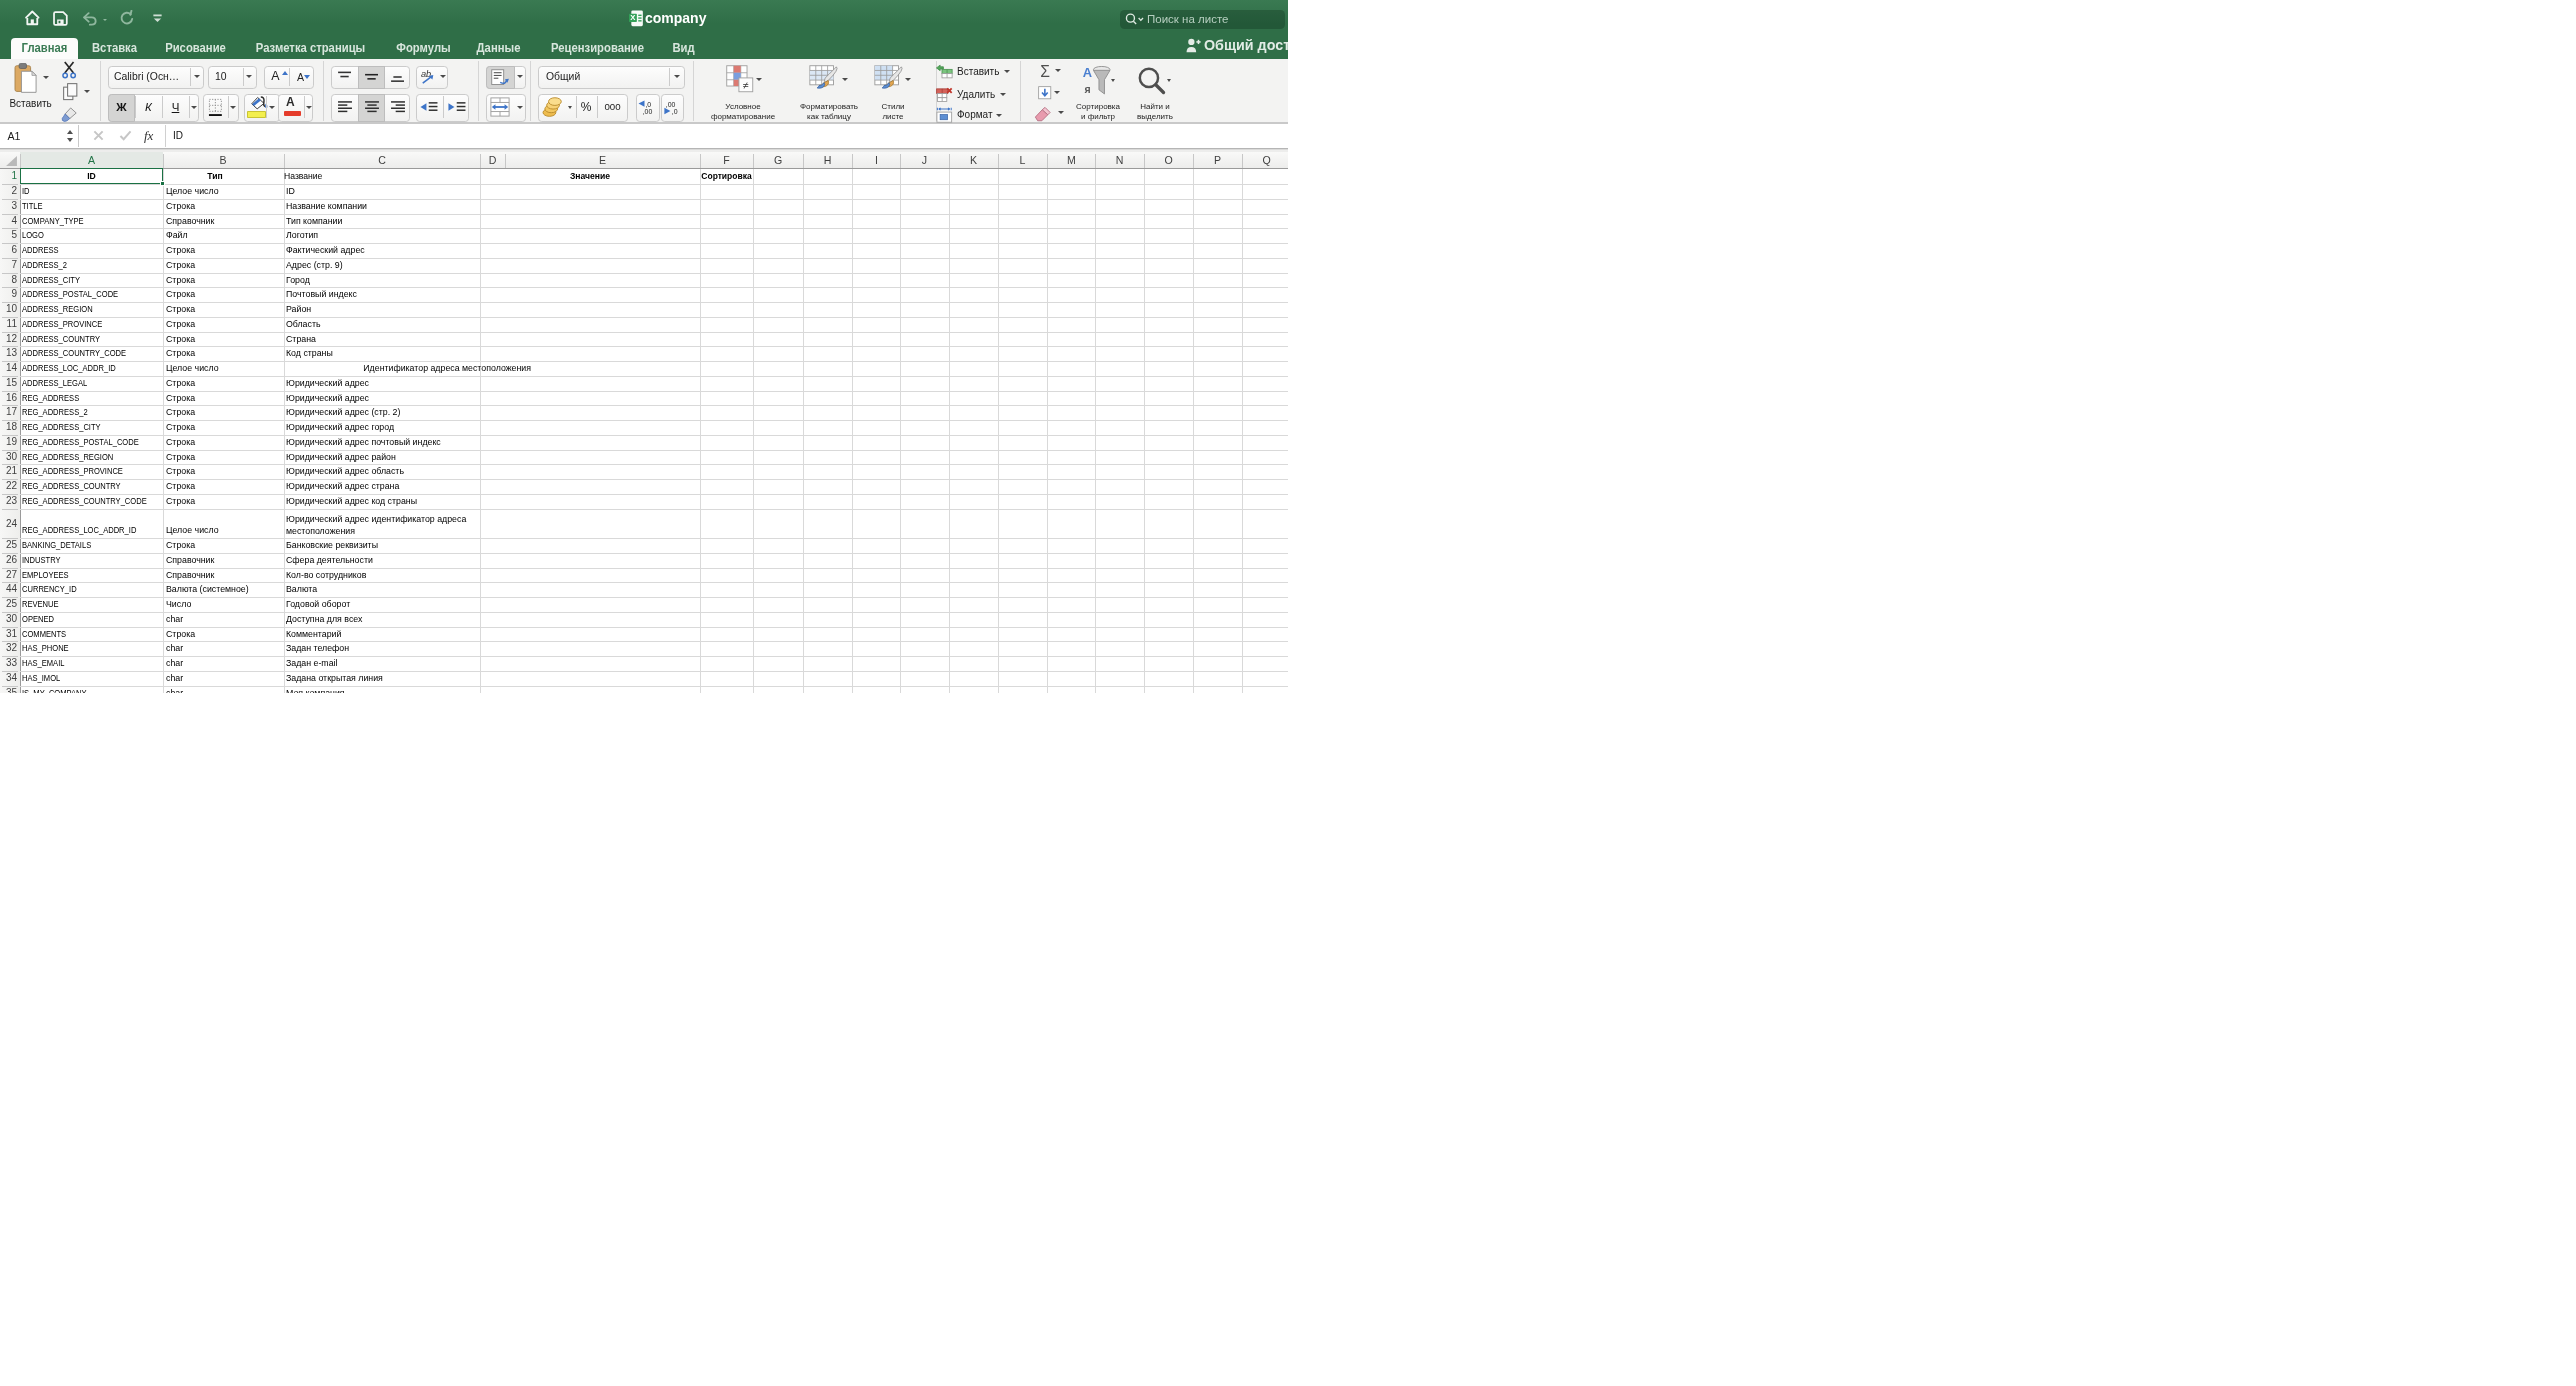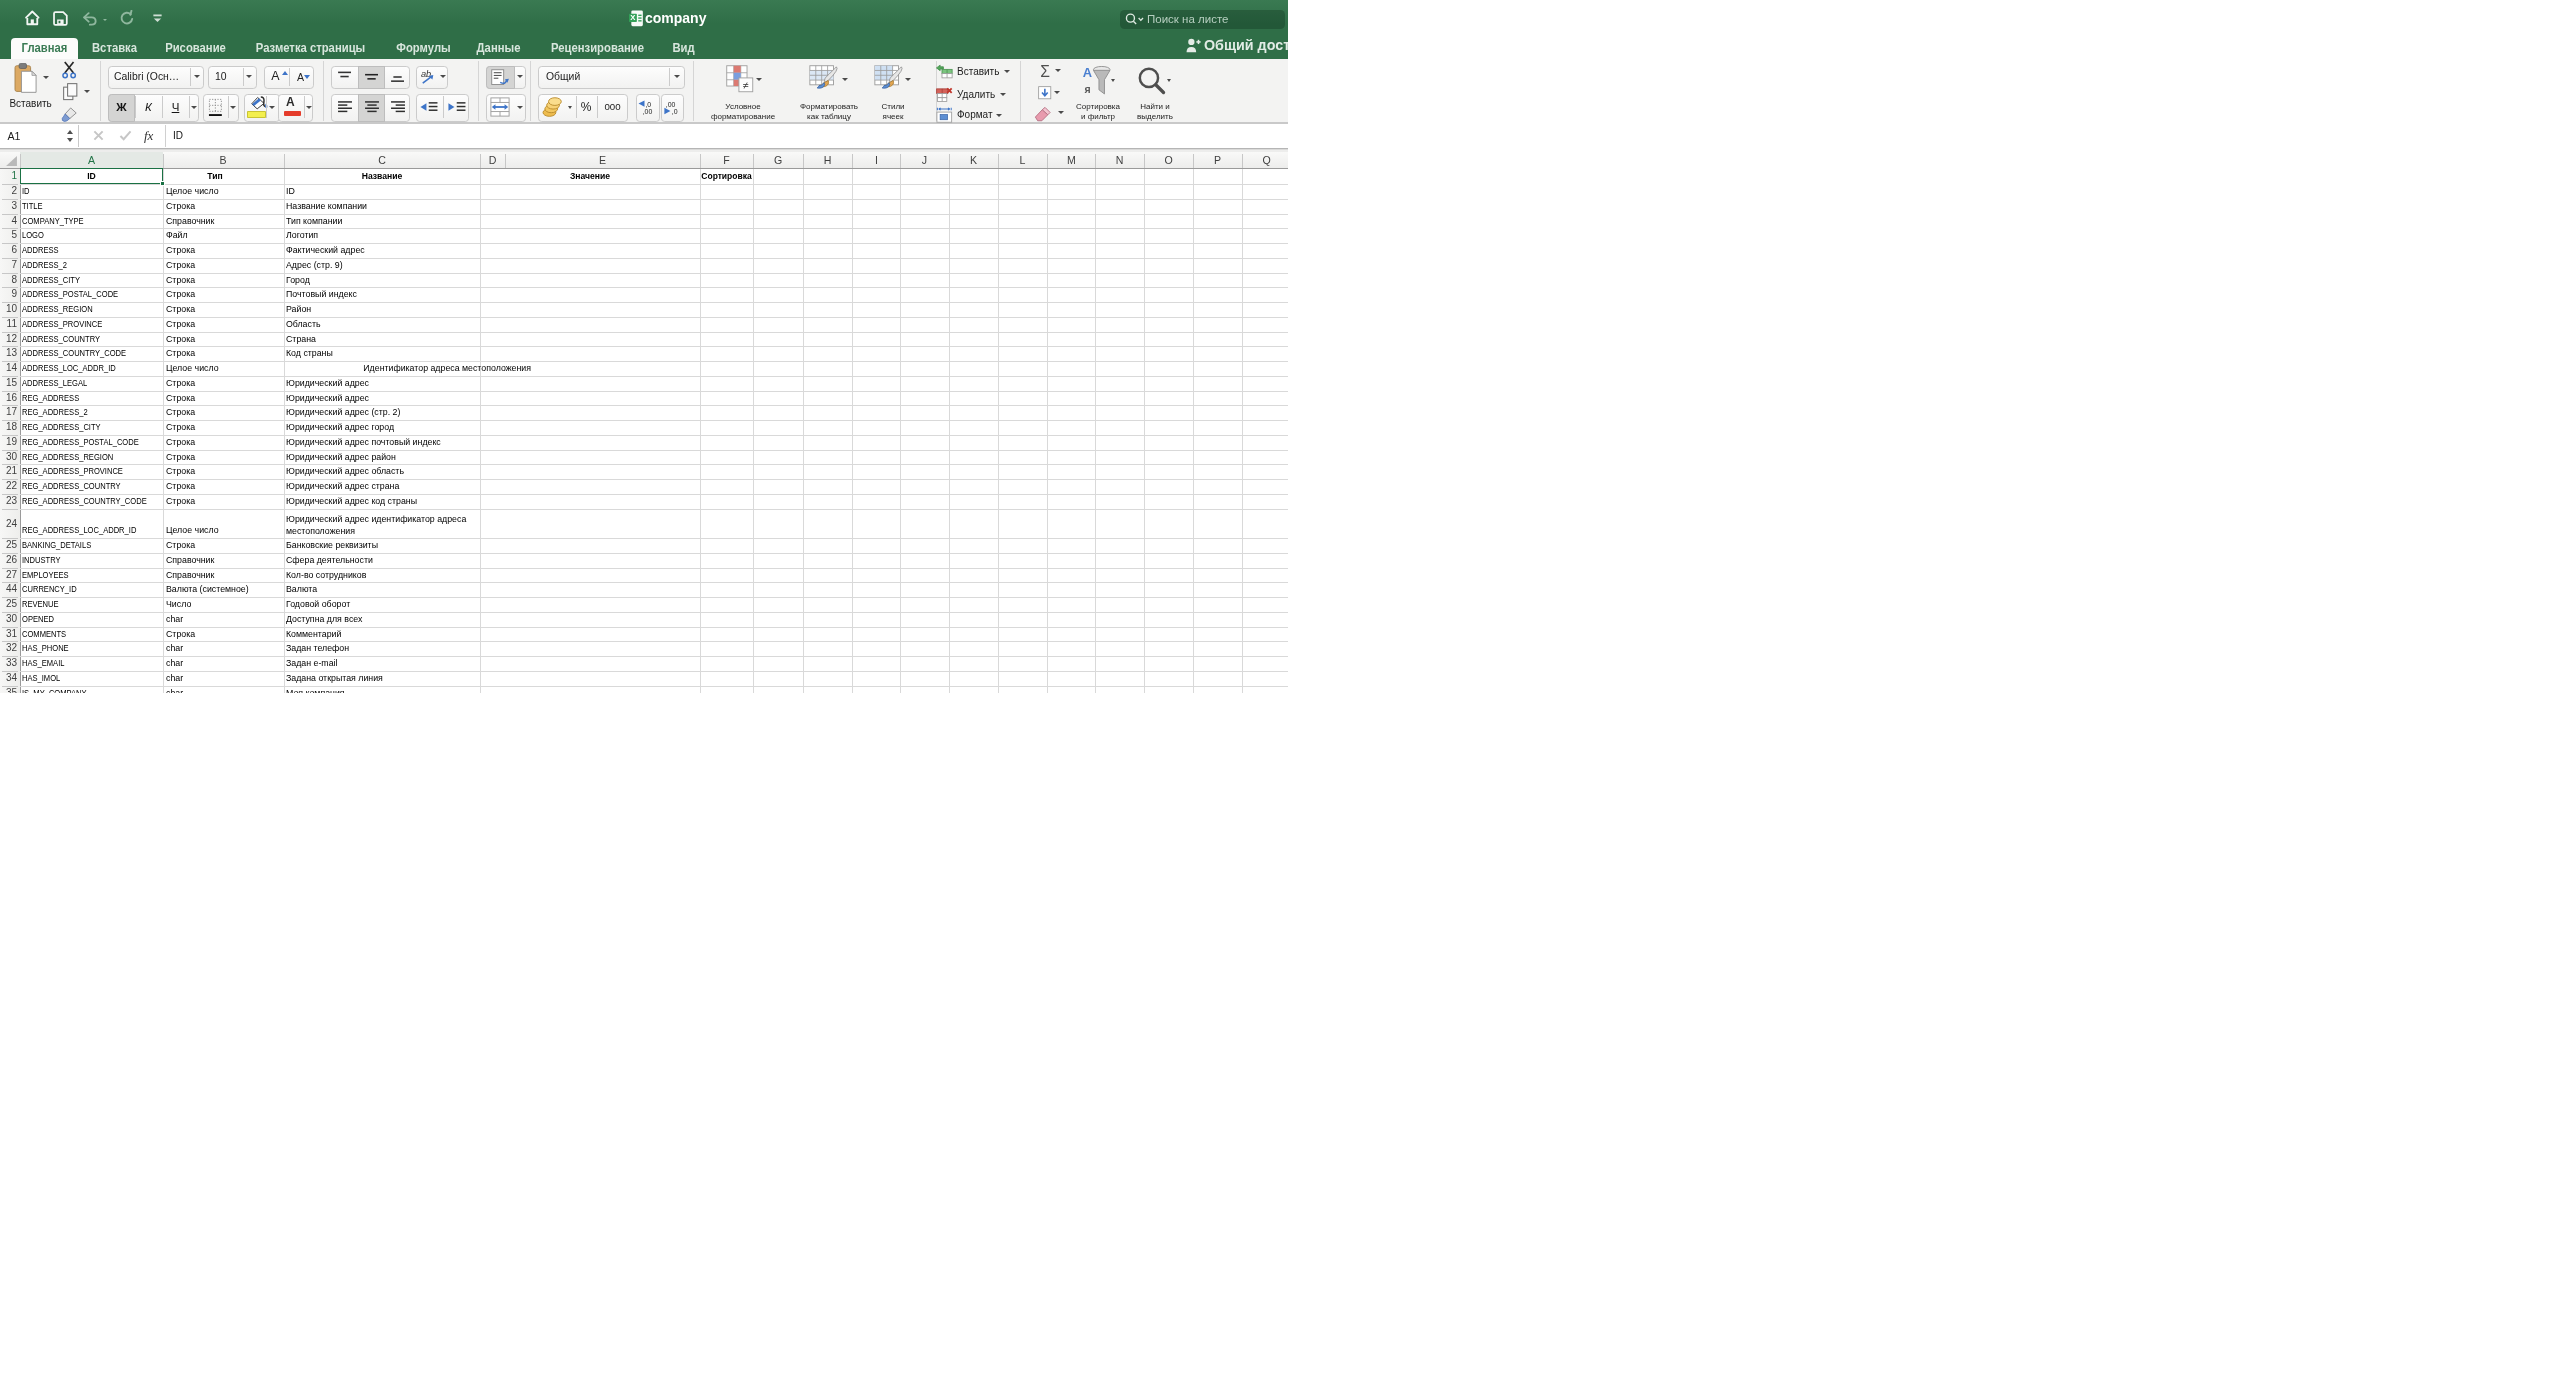--- a/index.html
+++ b/index.html
@@ -283,21 +283,21 @@
       <line x1="0.8" y1="16.6" x2="26.8" y2="16.6" stroke="#9b9b9b" stroke-width="0.9"></line>
 <line x1="7.3" y1="0.8" x2="7.3" y2="21.8" stroke="#9b9b9b" stroke-width="0.9"></line>
       <line x1="13.8" y1="0.8" x2="13.8" y2="21.8" stroke="#9b9b9b" stroke-width="0.9"></line>
       <line x1="20.3" y1="0.8" x2="20.3" y2="21.8" stroke="#9b9b9b" stroke-width="0.9"></line>
 <path d="M30 2 Q33.5 4.5 21 17 L16.5 19.5 L17.5 14.5 Q28 4 30 2 Z" fill="#e7e7e7" stroke="#8f8f8f" stroke-width="0.9"></path>
 <path d="M16.5 19.5 L21 17 Q22.5 21.5 18 23.5 Q13.5 25.5 11 22.5 Q14 22.5 14.8 21 Z" fill="#e3a54f" stroke="#a67a33" stroke-width="0.9"></path>
 <path d="M11 22.5 Q14 22.5 14.8 21 L16.5 19.5 L17.2 21.8 Q15 26.5 8.8 25.2 Q10.5 24.3 11 22.5 Z" fill="#5d8fd3" stroke="#3a66a8" stroke-width="0.9"></path>
     </svg>
 <div style="position:absolute;left:905px;top:78px;width:0;height:0;border-left:3px solid transparent;border-right:3px solid transparent;border-top:3.3px solid #4a4a4a;"></div>
 <div style="position:absolute;left:847px;top:102px;width:92px;height:10px;font-size:8px;font-weight:400;color:#1c1c1c;text-align:center;line-height:10px;white-space:nowrap;">Стили</div>
-<div style="position:absolute;left:847px;top:112px;width:92px;height:10px;font-size:8px;font-weight:400;color:#1c1c1c;text-align:center;line-height:10px;white-space:nowrap;">ячеек</div>
+<div style="position:absolute;left:847px;top:112px;width:92px;height:10px;font-size:8px;font-weight:400;color:#1c1c1c;text-align:center;line-height:10px;white-space:nowrap;">листе</div>
 <div style="position:absolute;left:936px;top:61px;width:0.9px;height:60px;background:#d5d5d5;"></div>
 <svg style="position:absolute;left:936px;top:64px;" width="16.6" height="14.8" viewBox="0 0 18 16">
       <path d="M0.5 4.2 L4.5 1.2 V3 H8 V5.4 H4.5 V7.2 Z" fill="#55a85c" stroke="#3e8746" stroke-width="0.8"></path>
 <rect x="6.5" y="5.8" width="11" height="4.6" fill="#7cc47f" stroke="#4d9553" stroke-width="0.9"></rect>
       <line x1="12" y1="5.8" x2="12" y2="10.4" stroke="#4d9553" stroke-width="0.9"></line>
 <rect x="6.5" y="10.4" width="11" height="4.6" fill="#fff" stroke="#9b9b9b" stroke-width="0.9"></rect>
       <line x1="12" y1="10.4" x2="12" y2="15" stroke="#9b9b9b" stroke-width="0.9"></line>
     </svg>
 <div style="position:absolute;left:957px;top:66px;width:46px;height:12px;font-size:10px;font-weight:400;color:#1c1c1c;text-align:left;line-height:12px;white-space:nowrap;">Вставить</div>
 <div style="position:absolute;left:1004px;top:70px;width:0;height:0;border-left:3px solid transparent;border-right:3px solid transparent;border-top:3.3px solid #4a4a4a;"></div>
@@ -623,18 +623,18 @@
 <div style="position:absolute;left:166px;top:656px;width:115px;height:14.8px;font-size:8.8px;font-weight:400;color:#000;text-align:left;line-height:14.8px;white-space:nowrap;">char</div>
 <div style="position:absolute;left:286px;top:656px;width:240px;height:14.8px;font-size:8.8px;font-weight:400;color:#000;text-align:left;line-height:14.8px;white-space:nowrap;">Задан e-mail</div>
 <div style="position:absolute;left:22px;top:671px;width:138px;height:14.8px;font-size:8.8px;font-weight:400;color:#000;text-align:left;line-height:14.8px;white-space:nowrap;transform:scaleX(0.86);transform-origin:0 50%;">HAS_IMOL</div>
 <div style="position:absolute;left:166px;top:671px;width:115px;height:14.8px;font-size:8.8px;font-weight:400;color:#000;text-align:left;line-height:14.8px;white-space:nowrap;">char</div>
 <div style="position:absolute;left:286px;top:671px;width:240px;height:14.8px;font-size:8.8px;font-weight:400;color:#000;text-align:left;line-height:14.8px;white-space:nowrap;">Задана открытая линия</div>
 <div style="position:absolute;left:22px;top:686px;width:138px;height:14.8px;font-size:8.8px;font-weight:400;color:#000;text-align:left;line-height:14.8px;white-space:nowrap;transform:scaleX(0.86);transform-origin:0 50%;">IS_MY_COMPANY</div>
 <div style="position:absolute;left:166px;top:686px;width:115px;height:14.8px;font-size:8.8px;font-weight:400;color:#000;text-align:left;line-height:14.8px;white-space:nowrap;">char</div>
 <div style="position:absolute;left:286px;top:686px;width:240px;height:14.8px;font-size:8.8px;font-weight:400;color:#000;text-align:left;line-height:14.8px;white-space:nowrap;">Моя компания</div>
 <div style="position:absolute;left:20px;top:169px;width:143px;height:15px;font-size:8.6px;font-weight:700;color:#000;text-align:center;line-height:15px;white-space:nowrap;">ID</div>
 <div style="position:absolute;left:163px;top:169px;width:104px;height:15px;font-size:8.6px;font-weight:700;color:#000;text-align:center;line-height:15px;white-space:nowrap;">Тип</div>
-<div style="position:absolute;left:284px;top:169px;width:196px;height:15px;font-size:8.6px;font-weight:700;color:#000;text-align:center;line-height:15px;white-space:nowrap;">Название</div>
+<div style="position:absolute;left:284px;top:169px;width:196px;height:15px;font-size:8.6px;font-weight:400;color:#000;line-height:15px;white-space:nowrap;">Название</div>
 <div style="position:absolute;left:480px;top:169px;width:220px;height:15px;font-size:8.6px;font-weight:700;color:#000;text-align:center;line-height:15px;white-space:nowrap;">Значение</div>
 <div style="position:absolute;left:700px;top:169px;width:53px;height:15px;font-size:8.5px;font-weight:700;color:#000;text-align:center;line-height:15px;white-space:nowrap;">Сортировка</div>
 <div style="position:absolute;left:20px;top:168px;width:143px;height:16px;border:1.8px solid #1a7144;box-sizing:border-box;"></div>
 <div style="position:absolute;left:160px;top:181px;width:4.6px;height:4.6px;background:#1a7144;border:0.9px solid #fff;box-sizing:border-box;"></div>
 </div>
 
 </body></html>

